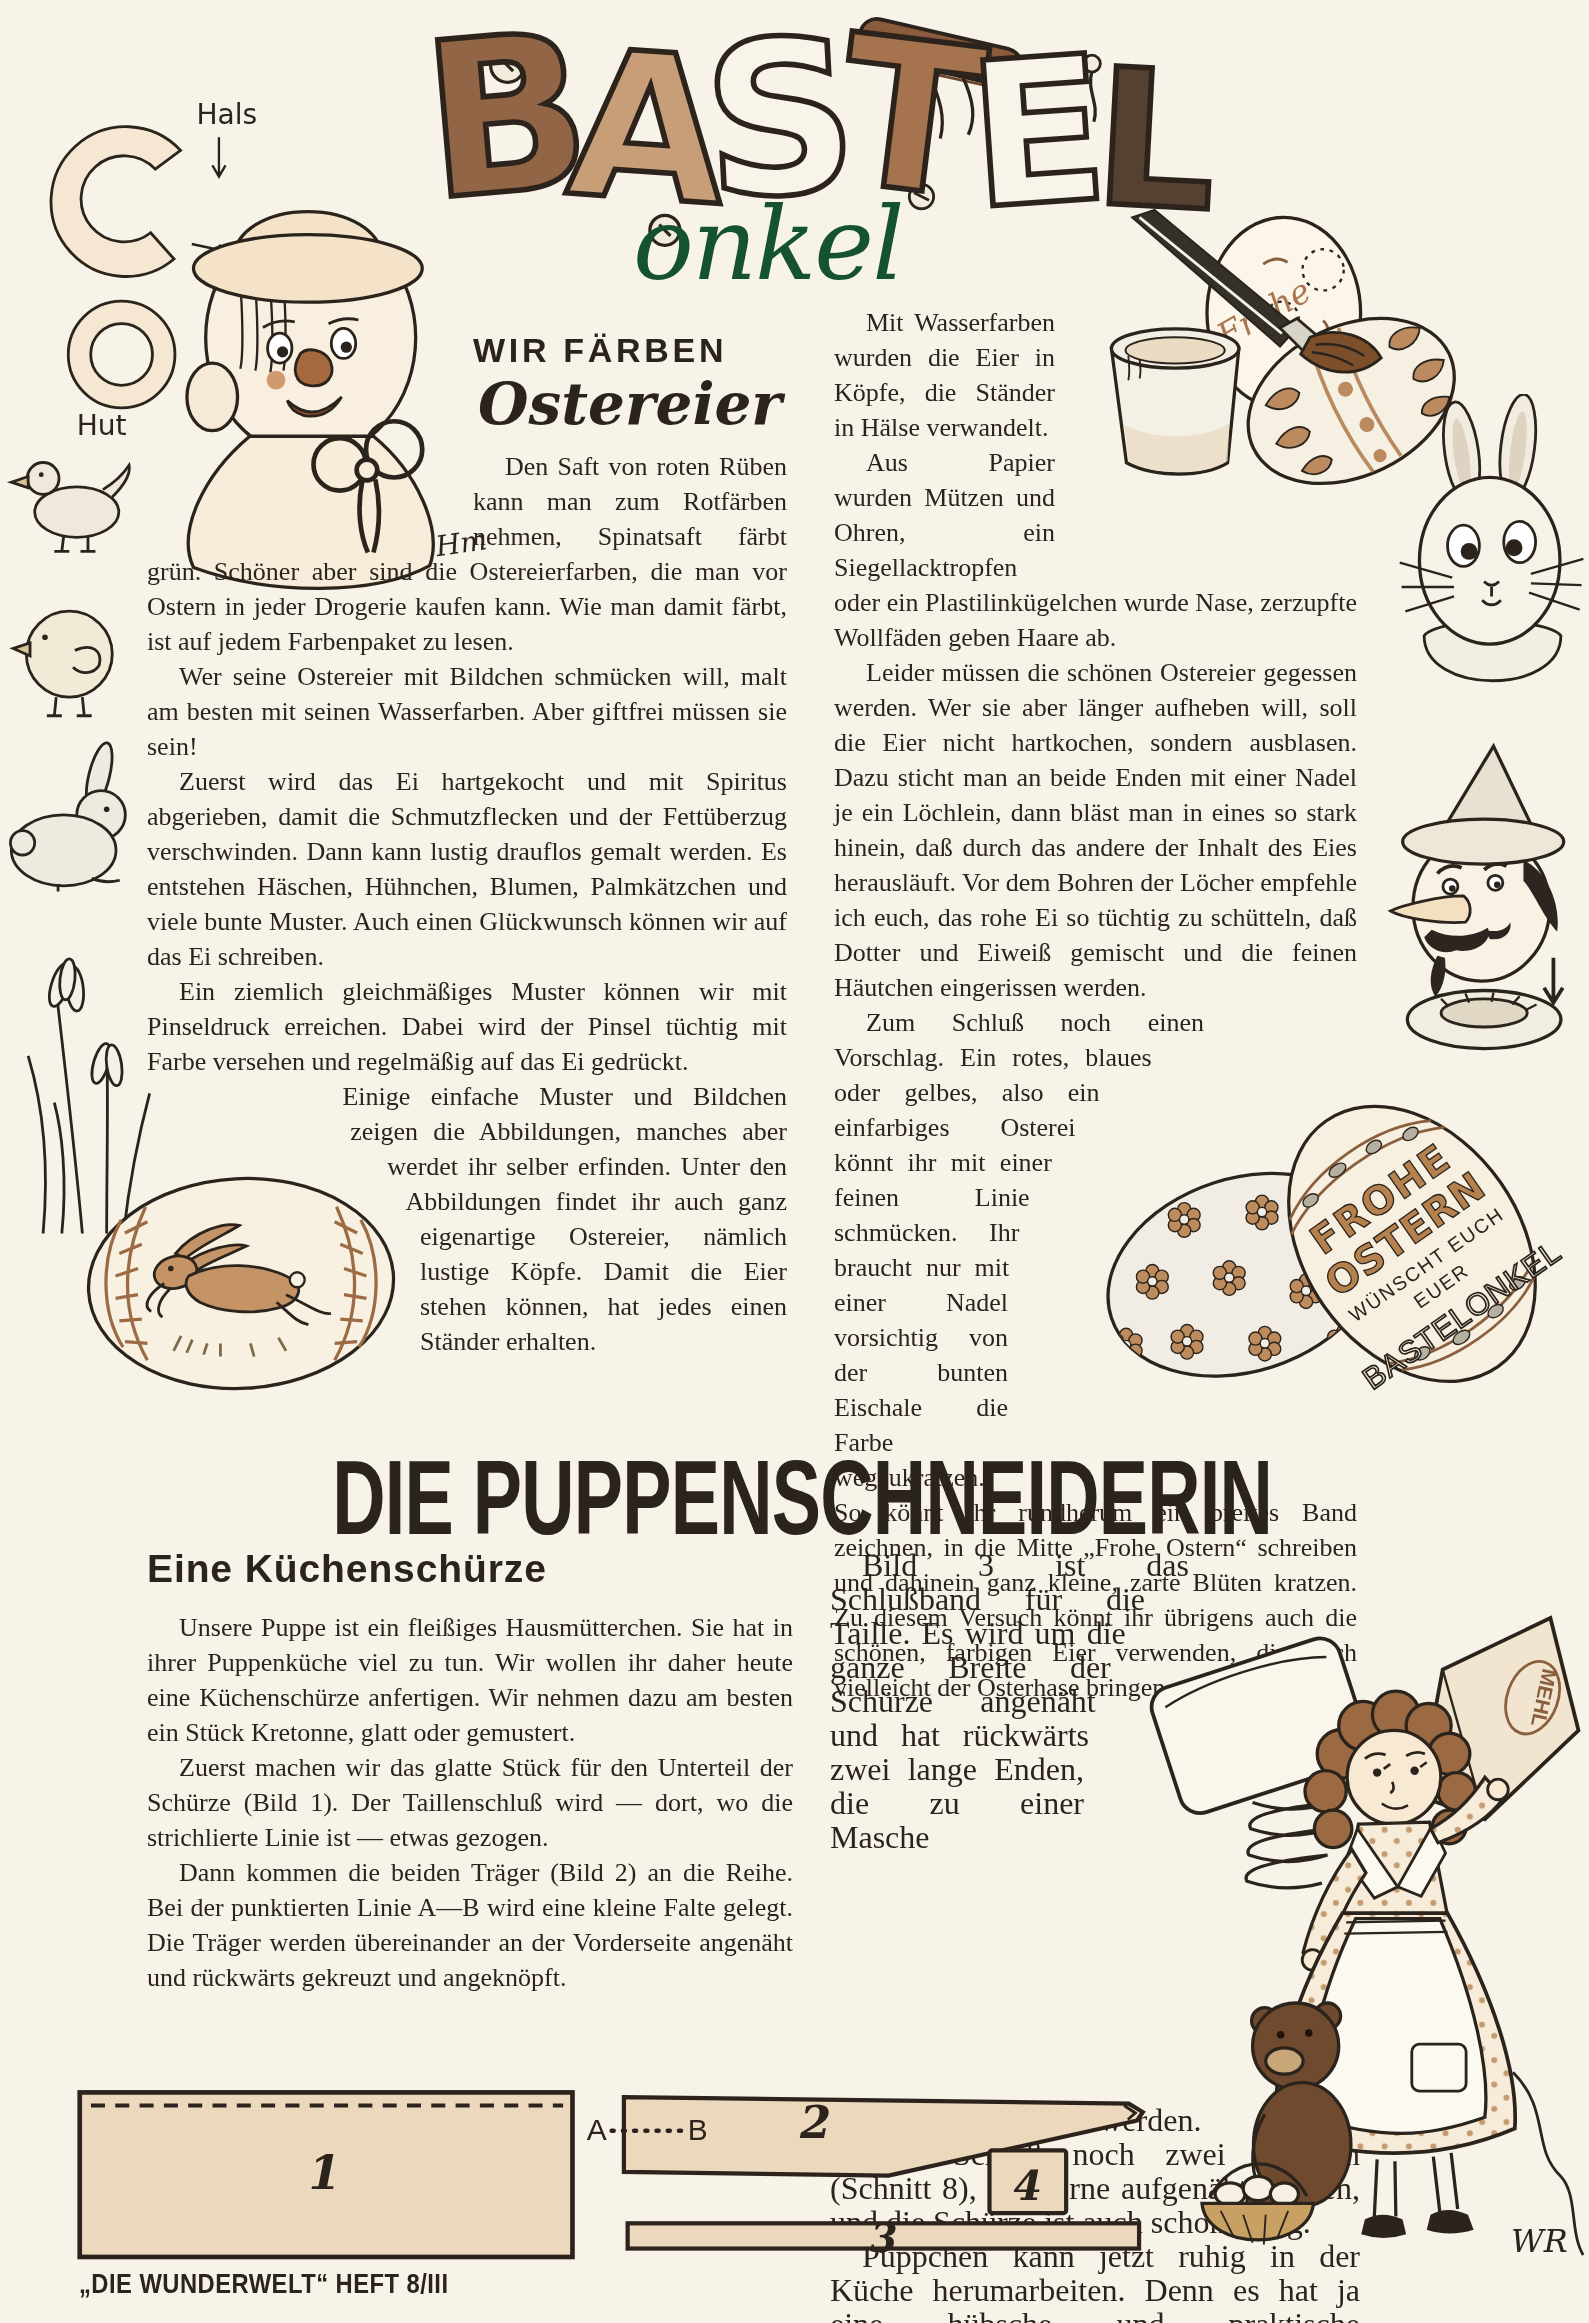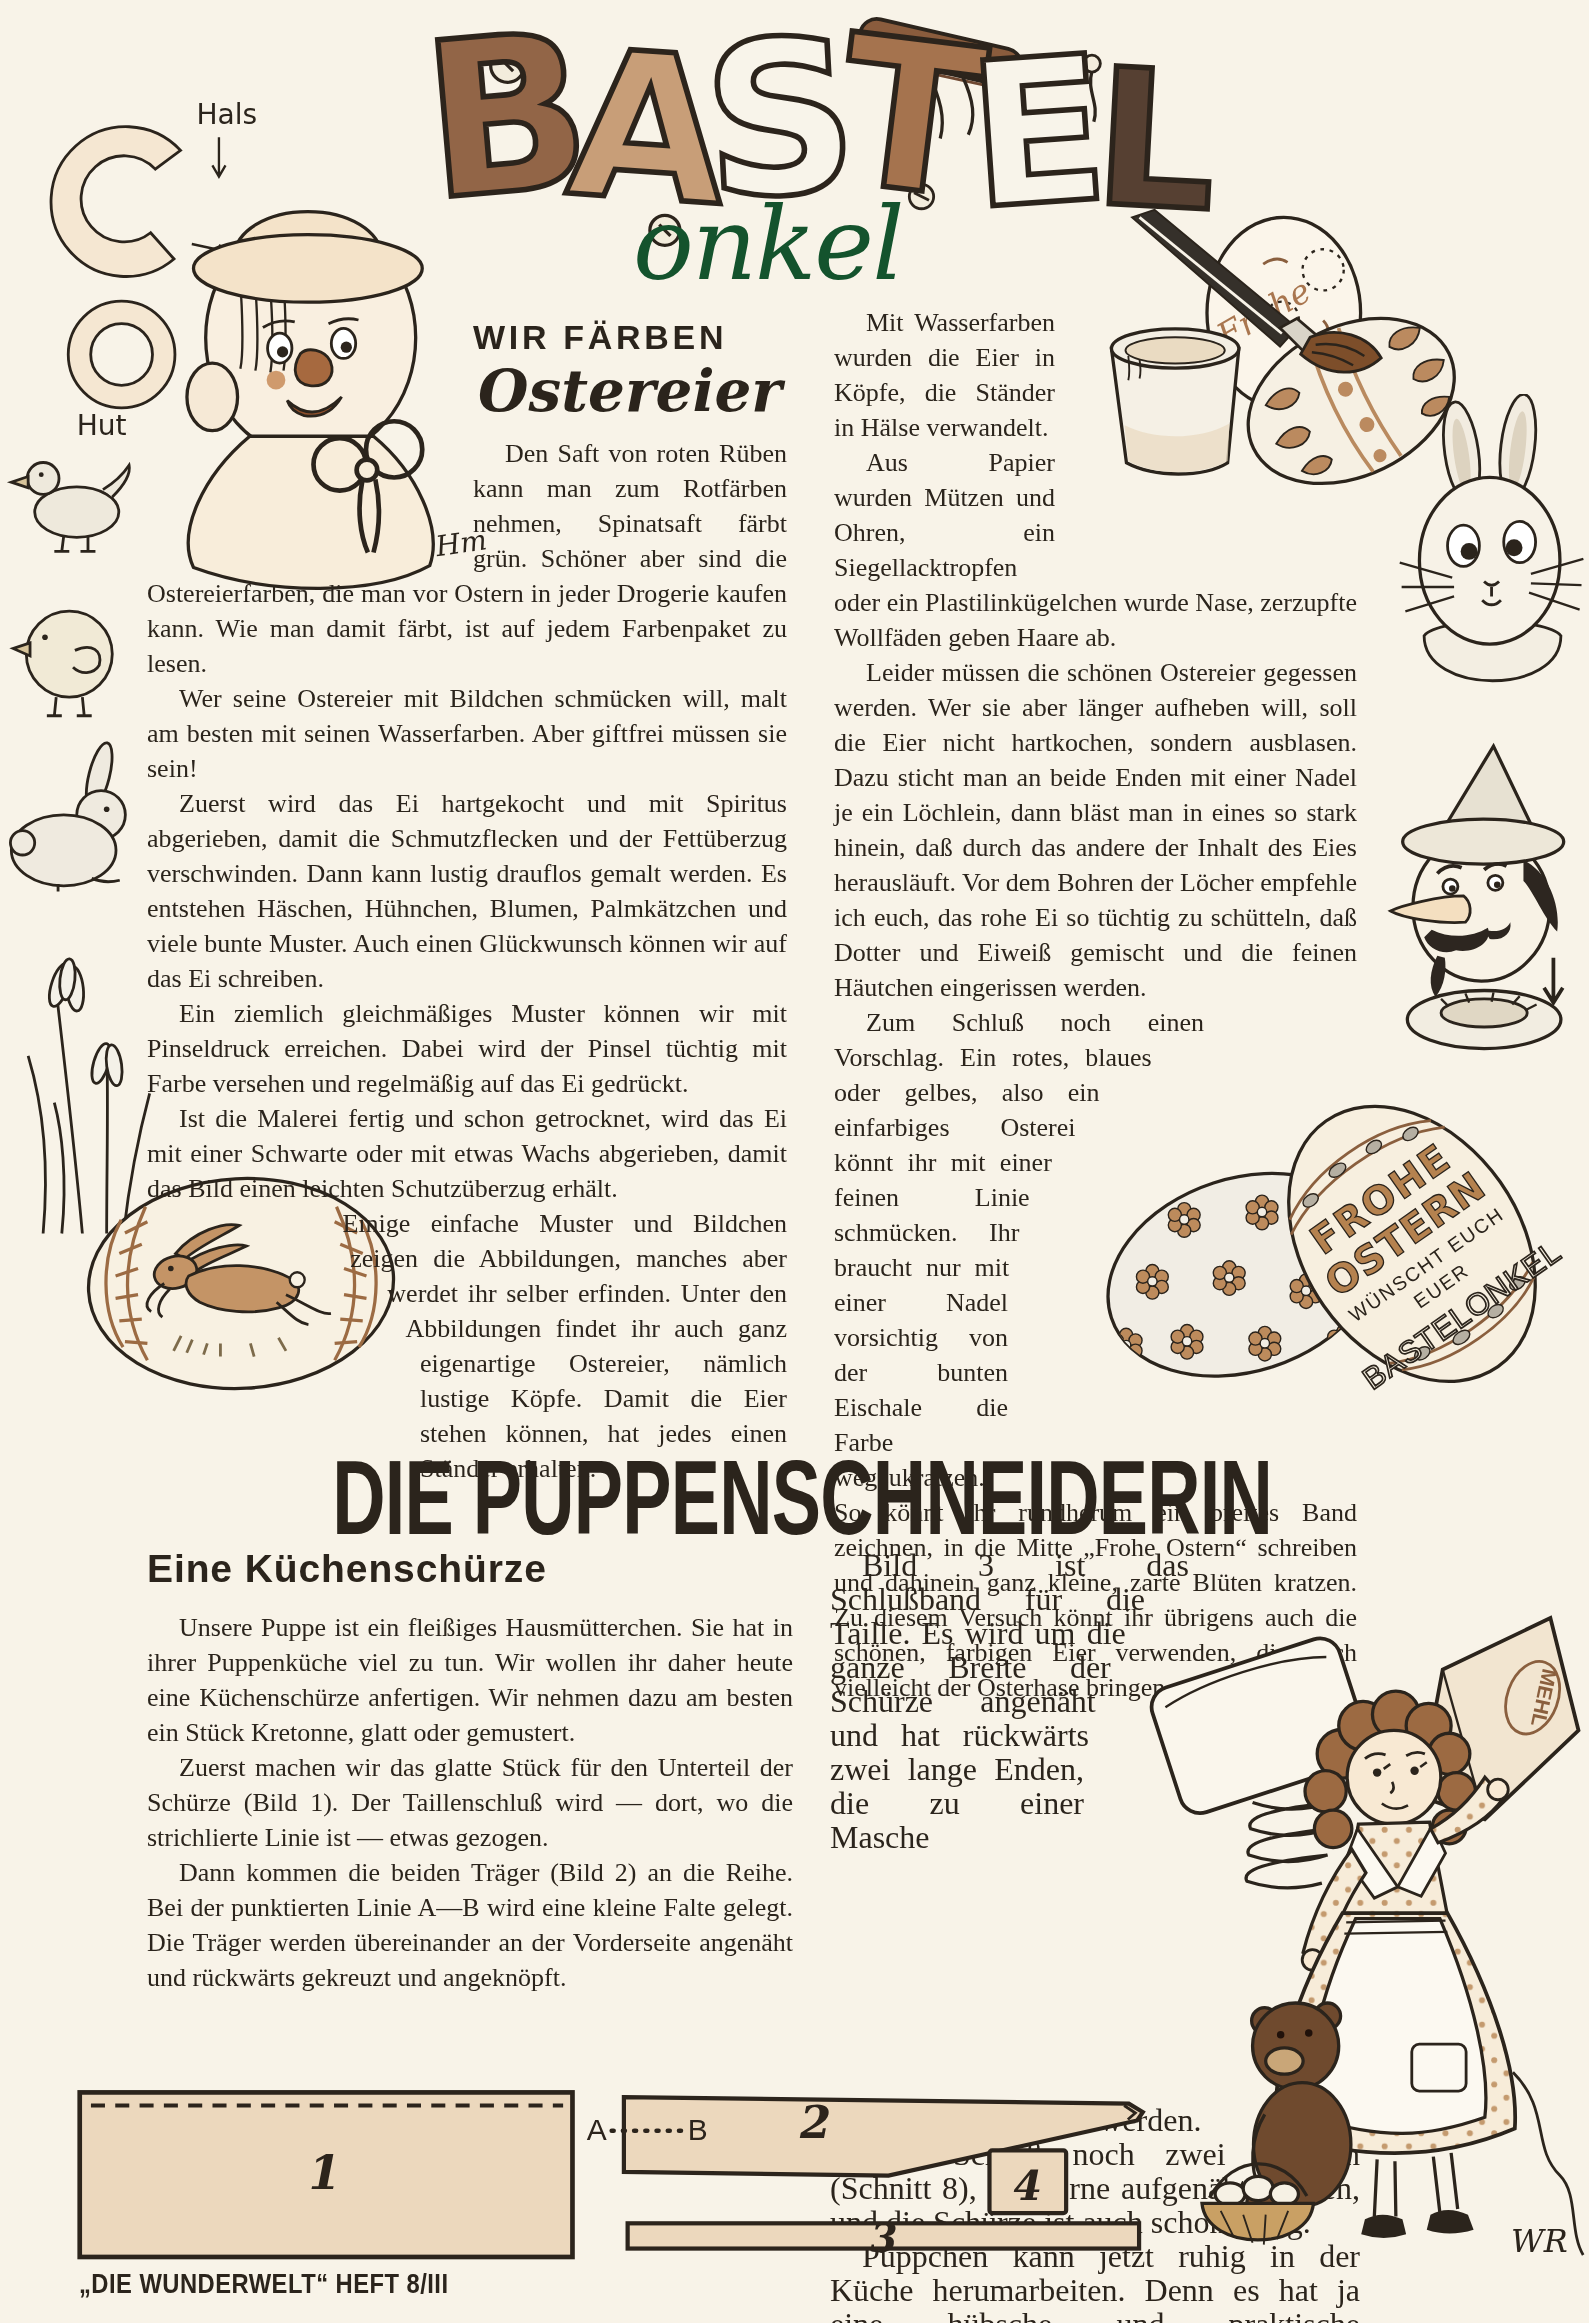--- a/index.html
+++ b/index.html
@@ -25,21 +25,21 @@
   
   .col { position:absolute; text-align:justify; }
   .col p { margin:0; text-indent:32px; font-size:26px; line-height:35px; }
   #col1L { left:147px; top:317px; width:640px; }
   #col1R { left:834px; top:305px; width:523px; }
   #col2L { left:147px; top:1546px; width:646px; }
   #col2R { left:830px; top:1548px; width:530px; }
   #col2R p { font-size:32px; line-height:34px; }
 
   .kicker { font-family:"Liberation Sans", sans-serif; font-weight:bold; font-size:34px;
-            letter-spacing:3.7px; margin:0 0 0 0; text-indent:0; line-height:1.2; }
+            letter-spacing:3.7px; margin:13px 0 0 0; text-indent:0; line-height:1.2; }
   .scriptTitle { font-family:"DejaVu Serif", serif; font-style:italic; font-weight:bold;
                  font-size:58px; text-align:center; margin:1.9px 0 13px 0; text-indent:0; line-height:1.1; }
 
   .sp-eggman { float:left; width:326px; height:229px; }
   .sp-hare   { float:left; width:260px; height:234px; margin:34px 13px 0 0;
                shape-outside: polygon(0 0, 30% 0, 60% 18%, 85% 42%, 100% 72%, 100% 100%, 0 100%);
                shape-margin:11.2px; }
   .sp-paint  { float:right; width:302px; height:255px; }
   .sp-eggs   { float:right; width:349px; height:298px; margin-top:169px;
                shape-outside: polygon(100% 0, 58% 9%, 28% 24%, 9% 45%, 0 68%, 0 100%, 100% 100%);
@@ -324,21 +324,20 @@
   </svg>
 
   <div class="col" id="col1L">
     <div class="sp-eggman"></div>
     <h3 class="kicker">WIR FÄRBEN</h3>
     <div class="scriptTitle">Ostereier</div>
     <p>Den Saft von roten Rüben kann man zum Rotfärben nehmen, Spinatsaft färbt grün. Schöner aber sind die Ostereierfarben, die man vor Ostern in jeder Drogerie kaufen kann. Wie man damit färbt, ist auf jedem Farbenpaket zu lesen.</p>
     <p>Wer seine Ostereier mit Bildchen schmücken will, malt am besten mit seinen Wasserfarben. Aber giftfrei müssen sie sein!</p>
     <p>Zuerst wird das Ei hartgekocht und mit Spiritus abgerieben, damit die Schmutzflecken und der Fettüberzug verschwinden. Dann kann lustig drauflos gemalt werden. Es entstehen Häschen, Hühnchen, Blumen, Palmkätzchen und viele bunte Muster. Auch einen Glückwunsch können wir auf das Ei schreiben.</p>
     <p>Ein ziemlich gleichmäßiges Muster können wir mit Pinseldruck erreichen. Dabei wird der Pinsel tüchtig mit Farbe versehen und regelmäßig auf das Ei gedrückt.</p>
-    <p>Ist die Malerei fertig und schon getrocknet, wird das Ei mit einer Schwarte oder mit etwas Wachs abgerieben, damit das Bild einen leichten Schutzüberzug erhält.</p>
     <p><span class="sp-hare"></span><span>Einige einfache Muster und Bildchen zeigen die Abbildungen, manches aber werdet ihr selber erfinden. Unter den Abbildungen findet ihr auch ganz eigenartige Ostereier, nämlich lustige Köpfe. Damit die Eier stehen können, hat jedes einen Ständer erhalten.</span></p>
   </div>
 
   <div class="col" id="col1R">
     <div class="sp-paint"></div>
     <p>Mit Wasserfarben wurden die Eier in Köpfe, die Ständer in Hälse verwandelt.</p>
     <p>Aus Papier wurden Mützen und Ohren, ein Siegellacktropfen oder ein Plastilinkügelchen wurde Nase, zerzupfte Wollfäden geben Haare ab.</p>
     <p>Leider müssen die schönen Ostereier gegessen werden. Wer sie aber länger aufheben will, soll die Eier nicht hartkochen, sondern ausblasen. Dazu sticht man an beide Enden mit einer Nadel je ein Löchlein, dann bläst man in eines so stark hinein, daß durch das andere der Inhalt des Eies herausläuft. Vor dem Bohren der Löcher empfehle ich euch, das rohe Ei so tüchtig zu schütteln, daß Dotter und Eiweiß gemischt und die feinen Häutchen eingerissen werden.</p>
     <p><span class="sp-eggs"></span><span>Zum Schluß noch einen Vorschlag. Ein rotes, blaues oder gelbes, also ein einfarbiges Osterei könnt ihr mit einer feinen Linie schmücken. Ihr braucht nur mit einer Nadel vorsichtig von der bunten Eischale die Farbe wegzukratzen. So könnt ihr rundherum ein breites Band zeichnen, in die Mitte „Frohe Ostern“ schreiben und dahinein ganz kleine, zarte Blüten kratzen. Zu diesem Versuch könnt ihr übrigens auch die schönen, farbigen Eier verwenden, die euch vielleicht der Osterhase bringen wird.</span></p>
   </div>

